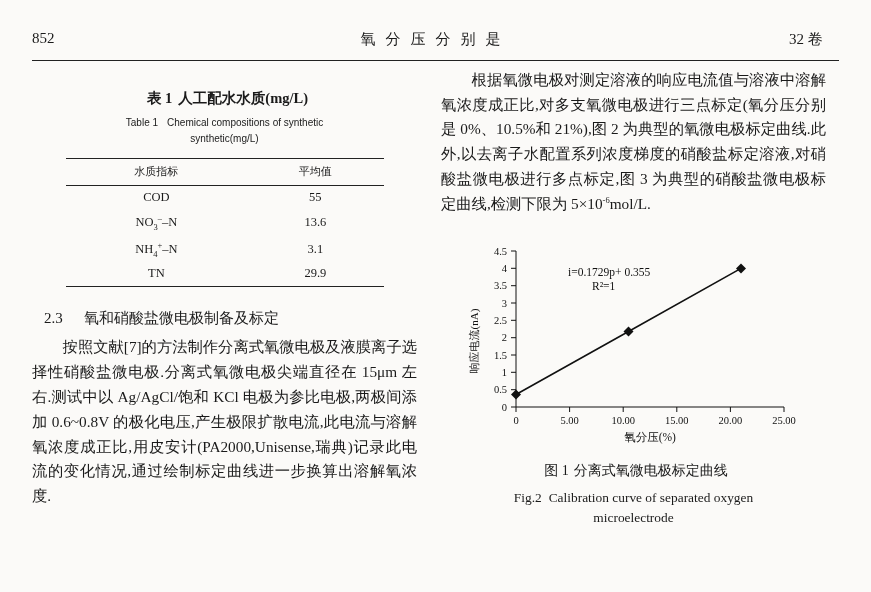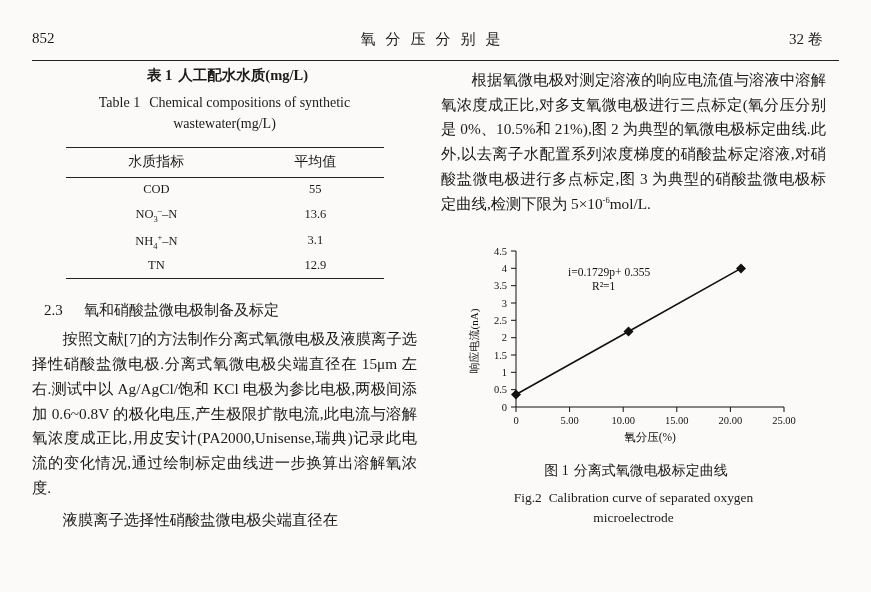--- a/index.html
+++ b/index.html
@@ -73,37 +73,37 @@
     text-align: center;
     font-size: 14.5px;
     font-weight: bold;
     margin-top: 8px;
   }
   .tbl-title-cn .num {
     padding: 0 6px;
   }
   .tbl-title-en {
     text-align: center;
-    font-size: 14px;
+    font-size: 10px;
     line-height: 1.55;
     margin-top: 7px;
-    font-family: Liberation Serif, serif;
+    font-family: Liberation Sans, sans-serif;
   }
   .tbl-title-en .lead {
     padding-right: 9px;
   }
   table.data {
     width: 318px;
     margin: 12px auto 0 auto;
     border-collapse: collapse;
     font-size: 13px;
   }
   table.data thead th {
     font-weight: normal;
-    font-size: 14px;
+    font-size: 11px;
     padding: 5px 0 6px 0;
     border-top: 1.5px solid #222;
     border-bottom: 0.9px solid #222;
     text-align: center;
   }
   table.data tbody td {
     padding: 4px 0 4px 0;
     text-align: center;
     font-size: 12.5px;
   }
@@ -183,21 +183,21 @@
 
   <div class="cols">
 
     <div class="col">
 
       <div class="tbl-title-cn">
         <span class="num">表 1</span><span>人工配水水质(mg/L)</span>
       </div>
       <div class="tbl-title-en">
         <span class="lead">Table 1</span><span>Chemical compositions of synthetic</span><br>
-        <span>wastewater(mg/L)</span>
+        <span>synthetic(mg/L)</span>
       </div>
 
       <table class="data">
         <thead>
           <tr>
             <th>水质指标</th>
             <th>平均值</th>
           </tr>
         </thead>
         <tbody>
@@ -208,32 +208,31 @@
           <tr>
             <td><span>NO</span><sub>3</sub><sup>–</sup><span>–N</span></td>
             <td>13.6</td>
           </tr>
           <tr>
             <td><span>NH</span><sub>4</sub><sup>+</sup><span>–N</span></td>
             <td>3.1</td>
           </tr>
           <tr>
             <td>TN</td>
-            <td>12.9</td>
+            <td>29.9</td>
           </tr>
         </tbody>
       </table>
 
       <div class="sec-head">
         <span class="no">2.3</span>
         <span>氧和硝酸盐微电极制备及标定</span>
       </div>
 
       <p class="body indent">按照文献[7]的方法制作分离式氧微电极及液膜离子选择性硝酸盐微电极.分离式氧微电极尖端直径在 15μm 左右.测试中以 Ag/AgCl/饱和 KCl 电极为参比电极,两极间添加 0.6~0.8V 的极化电压,产生极限扩散电流,此电流与溶解氧浓度成正比,用皮安计(PA2000,Unisense,瑞典)记录此电流的变化情况,通过绘制标定曲线进一步换算出溶解氧浓度.</p>
-      <p class="body indent">液膜离子选择性硝酸盐微电极尖端直径在</p>
     </div>
 
     <div class="col">
 
       <p class="body indent"><span>根据氧微电极对测定溶液的响应电流值与溶液中溶解氧浓度成正比,对多支氧微电极进行三点标定(氧分压分别是 0%、10.5%和 21%),图 2 为典型的氧微电极标定曲线.此外,以去离子水配置系列浓度梯度的硝酸盐标定溶液,对硝酸盐微电极进行多点标定,图 3 为典型的硝酸盐微电极标定曲线,检测下限为 5×10</span><sup>-6</sup><span>mol/L.</span></p>
 
       <div class="figwrap">
         <div class="chart">
           <svg width="340" height="205" viewBox="0 0 340 205">
 

